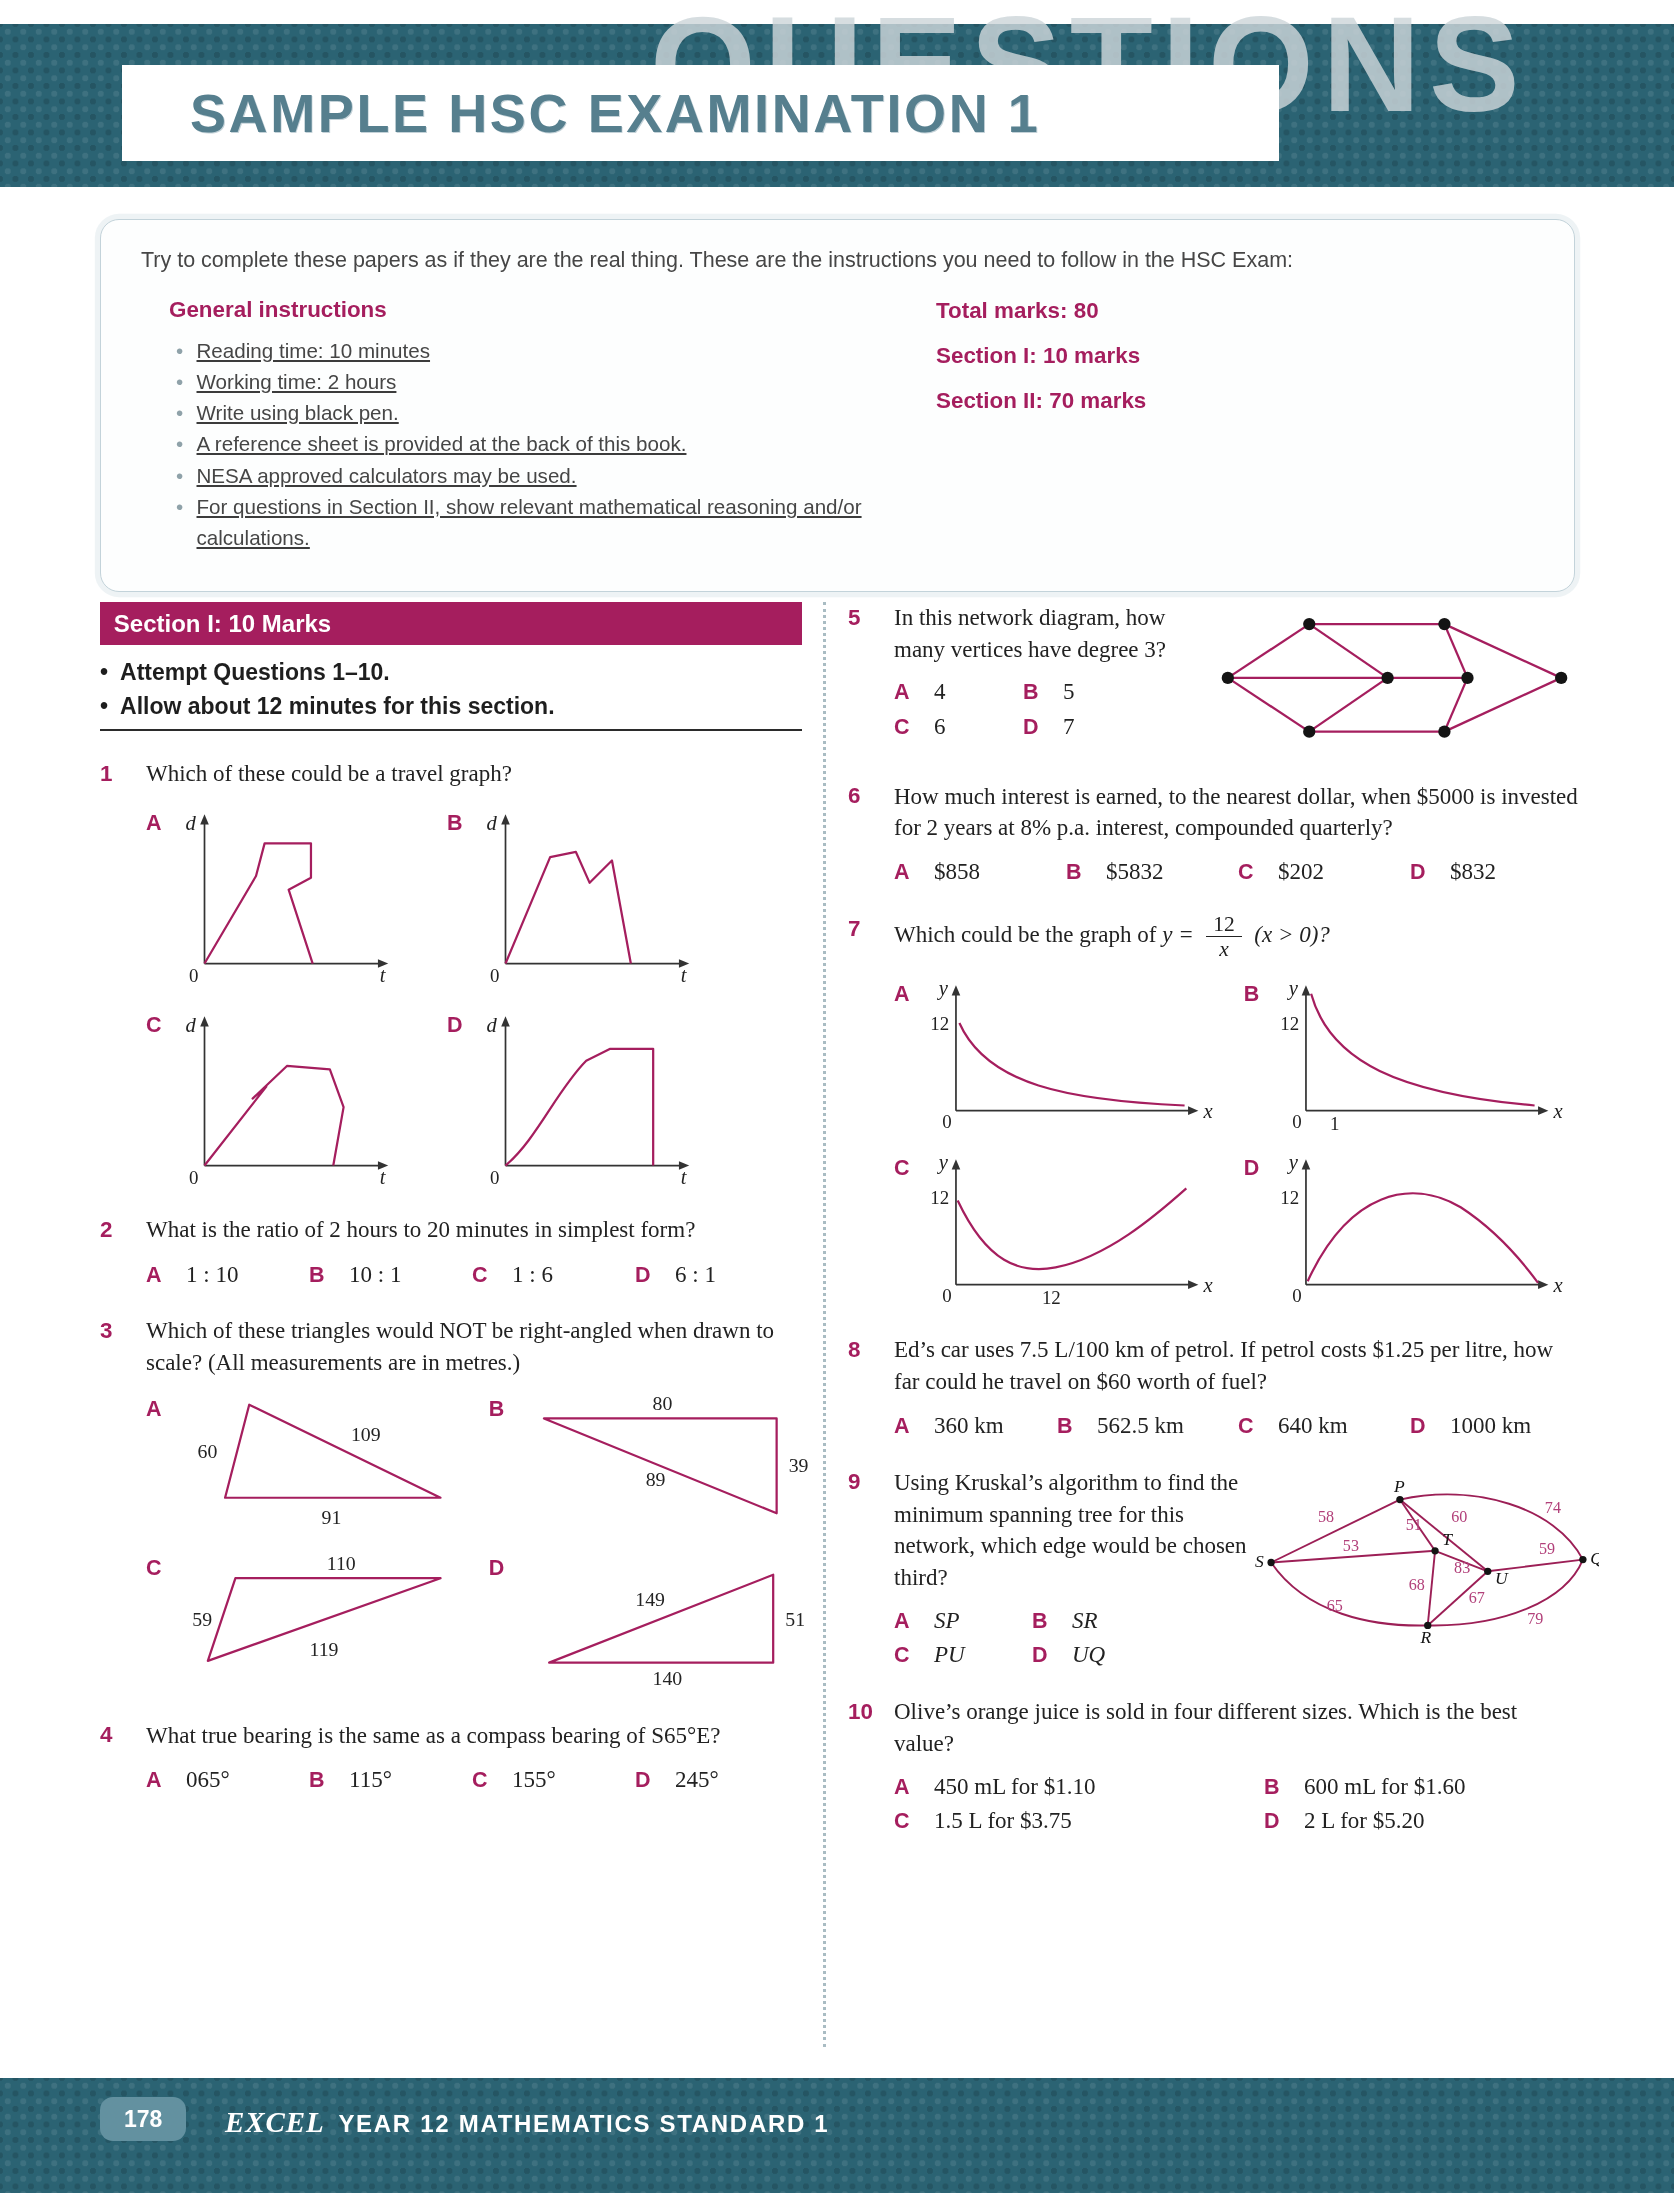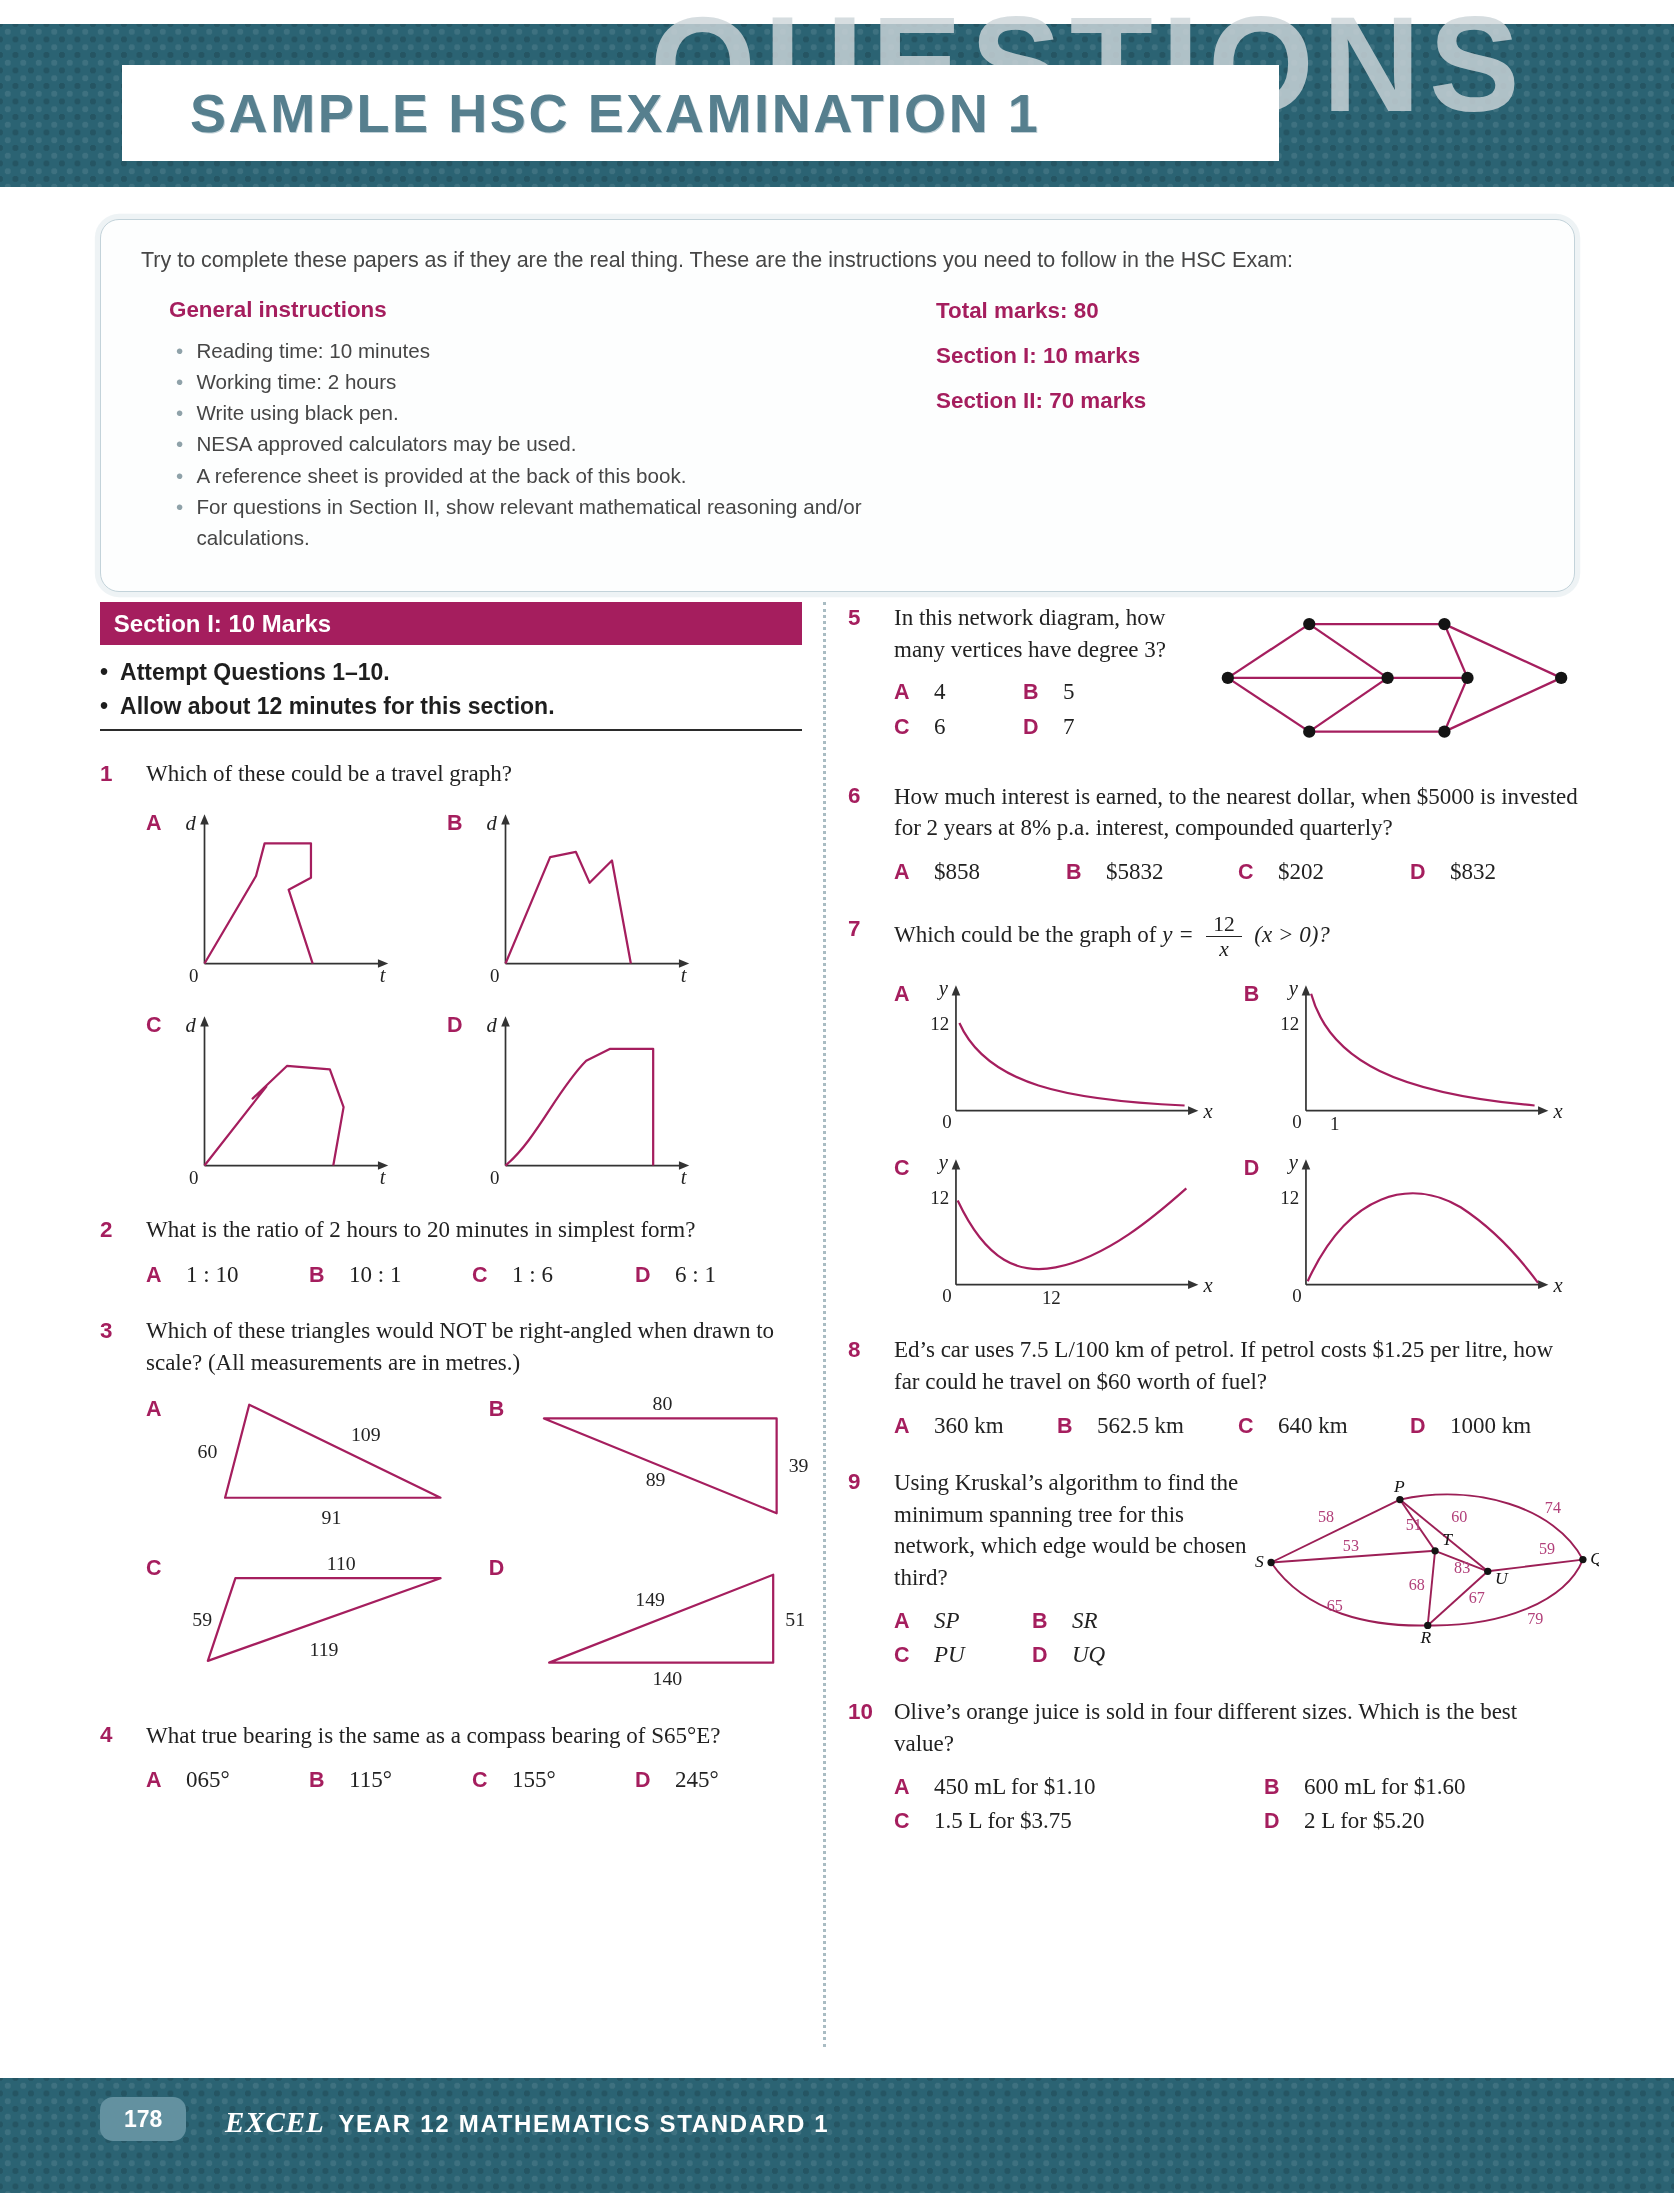--- a/index.html
+++ b/index.html
@@ -39,21 +39,21 @@
     position:absolute; top:219px; left:100px; width:1475px; height:373px; z-index:2;
     background:#fdfefe; border:1.7px solid #c3d3da; border-radius:19px;
     box-shadow: 0 0 0 5.2px rgba(195,211,218,0.28);
     padding:27.5px 40px;
   }
   .instr-intro { font-size:21.5px; color:#464646; }
   .instr-cols { display:flex; margin-top:24px;margin-left:28px; }
   .instr-left { width:731px; }
   .instr-right { margin-left:36px; padding-top:1.7px; }
   .instr-heading { color:#a51e5e; font-weight:bold; font-size:22.4px; margin-bottom:12px; }
-  .instr-list { list-style:none; }
+  .instr-list { list-style:none;text-decoration:underline; }
   .instr-list li { position:relative; padding-left:27.5px; font-size:20.6px; color:#464646; line-height:1.52; }
   .instr-list li::before { content:"\2022"; position:absolute; left:6.9px; color:#8fa2a9; }
   .marks-line { color:#a51e5e; font-weight:bold; font-size:22.4px; margin-bottom:19px; }
   
   .col-left  { position:absolute; left:100px; top:602px; width:702px; }
   .col-right { position:absolute; left:848px; top:602px; width:728px; }
   .col-divider { position:absolute; left:823px; top:602px; height:1445px; border-left:3.4px dotted #a9bcc3; }
   .sec-banner { background:#a51e5e; color:#fff; font-weight:bold; font-size:24px; padding:7.7px 13.8px; }
   .sec-bullets { margin-top:13.8px; }
   .sec-bullet { display:flex; font-weight:bold; font-size:23px; color:#1e1e1e; margin-bottom:6.9px; }
@@ -117,22 +117,22 @@
 
 <div class="instr-box">
   <div class="instr-intro">Try to complete these papers as if they are the real thing. These are the instructions you need to follow in the HSC Exam:</div>
   <div class="instr-cols">
     <div class="instr-left">
       <div class="instr-heading">General instructions</div>
       <ul class="instr-list">
         <li>Reading time: 10 minutes</li>
         <li>Working time: 2 hours</li>
         <li>Write using black pen.</li>
+        <li>A reference sheet is provided at the back of this book.</li>
         <li>NESA approved calculators may be used.</li>
-        <li>A reference sheet is provided at the back of this book.</li>
         <li>For questions in Section II, show relevant mathematical reasoning and/or calculations.</li>
       </ul>
     </div>
     <div class="instr-right">
       <div class="marks-line">Total marks: 80</div>
       <div class="marks-line">Section I: 10 marks</div>
       <div class="marks-line">Section II: 70 marks</div>
     </div>
   </div>
 </div>

